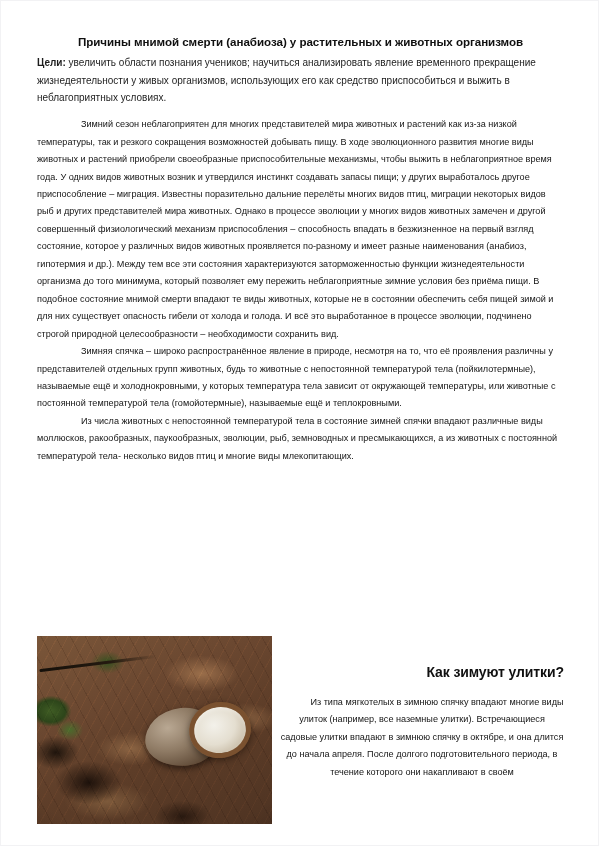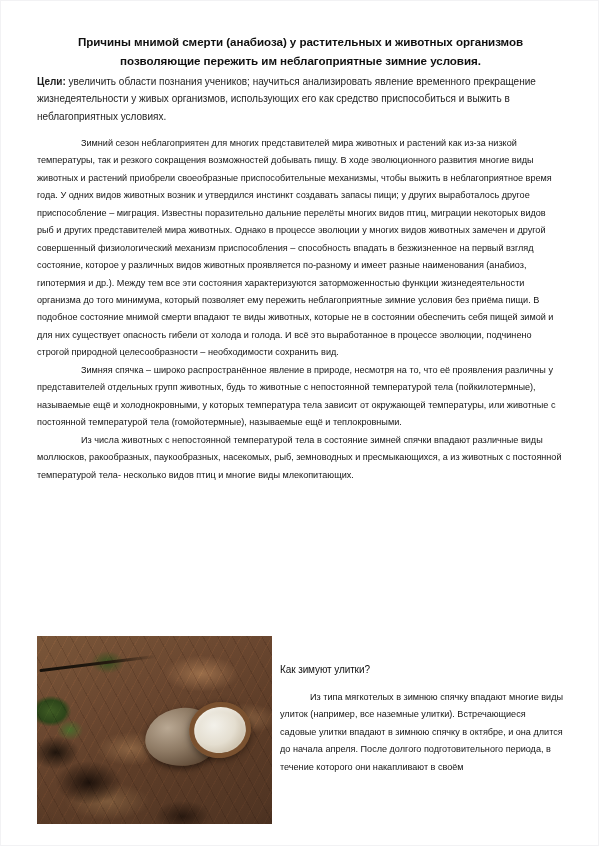--- a/index.html
+++ b/index.html
@@ -175,61 +175,60 @@
     inset: 0;
     background:
       radial-gradient(ellipse 130% 120% at 50% 45%, rgba(0,0,0,0) 52%, rgba(0,0,0,.40) 100%);
   }
 
   .article-col {
     margin-left: 243px;
     width: 284px;
   }
   .article-heading {
-    font-size: 10px;
-    font-weight: normal;
-    text-align: left;
+    font-size: 14px;
+    font-weight: bold;
+    text-align: right;
     margin: 28px 0 0 0;
     color: #101010;
     letter-spacing: -0.1px;
   }
   .article-body {
     margin-top: 14px;
     font-size: 9.1px;
     line-height: 1.92;
     color: #141414;
-    text-align: left;
+    text-align: center;
   }
   .article-body p {
     margin: 0;
     text-indent: 30px;
   }
 </style>
 </head>
 <body>
 
 <div class="page">
   <div class="page-border"></div>
 
   <div class="content">
 
     <h1 class="doc-title">
       <span>Причины мнимой смерти (анабиоза) у растительных и животных организмов</span>
-      <span class="line2">позволяющие пережить им неблагоприятные зимние условия.</span>
     </h1>
 
 
     <div class="meta-block">
       <p><span class="meta-label">Цели:</span><span> увеличить области познания учеников; научиться анализировать явление временного прекращение жизнедеятельности у живых организмов, использующих его как средство приспособиться и выжить в неблагоприятных условиях.</span></p>
     </div>
 
     <div class="body-text">
       <p>Зимний сезон неблагоприятен для многих представителей мира животных и растений как из-за низкой температуры, так и резкого сокращения возможностей добывать пищу. В ходе эволюционного развития многие виды животных и растений приобрели своеобразные приспособительные механизмы, чтобы выжить в неблагоприятное время года. У одних видов животных возник и утвердился инстинкт создавать запасы пищи; у других выработалось другое приспособление – миграция. Известны поразительно дальние перелёты многих видов птиц, миграции некоторых видов рыб и других представителей мира животных. Однако в процессе эволюции у многих видов животных замечен и другой совершенный физиологический механизм приспособления – способность впадать в безжизненное на первый взгляд состояние, которое у различных видов животных проявляется по-разному и имеет разные наименования (анабиоз, гипотермия и др.). Между тем все эти состояния характеризуются заторможенностью функции жизнедеятельности организма до того минимума, который позволяет ему пережить неблагоприятные зимние условия без приёма пищи. В подобное состояние мнимой смерти впадают те виды животных, которые не в состоянии обеспечить себя пищей зимой и для них существует опасность гибели от холода и голода. И всё это выработанное в процессе эволюции, подчинено строгой природной целесообразности – необходимости сохранить вид.</p>
       <p>Зимняя спячка – широко распространённое явление в природе, несмотря на то, что её проявления различны у представителей  отдельных групп животных, будь то животные с непостоянной температурой тела (пойкилотермные), называемые ещё и холоднокровными, у которых температура тела зависит от окружающей температуры, или животные с постоянной температурой тела (гомойотермные), называемые ещё и теплокровными.</p>
-      <p>Из числа животных с непостоянной температурой тела в состояние зимней спячки впадают различные виды моллюсков, ракообразных, паукообразных, насекомых, рыб, земноводных и пресмыкающихся, а из животных с постоянной температурой тела- несколько видов птиц и многие виды млекопитающих.</p>
+      <p>Из числа животных с непостоянной температурой тела в состояние зимней спячки впадают различные виды моллюсков, ракообразных, паукообразных, эволюции, рыб, земноводных и пресмыкающихся, а из животных с постоянной температурой тела- несколько видов птиц и многие виды млекопитающих.</p>
     </div>
 
   </div>
 
   <div class="bottom-section">
 
     <figure class="photo-figure">
       <div class="photo-canvas"></div>
       <div class="photo-veins"></div>
       <div class="photo-twig"></div>

